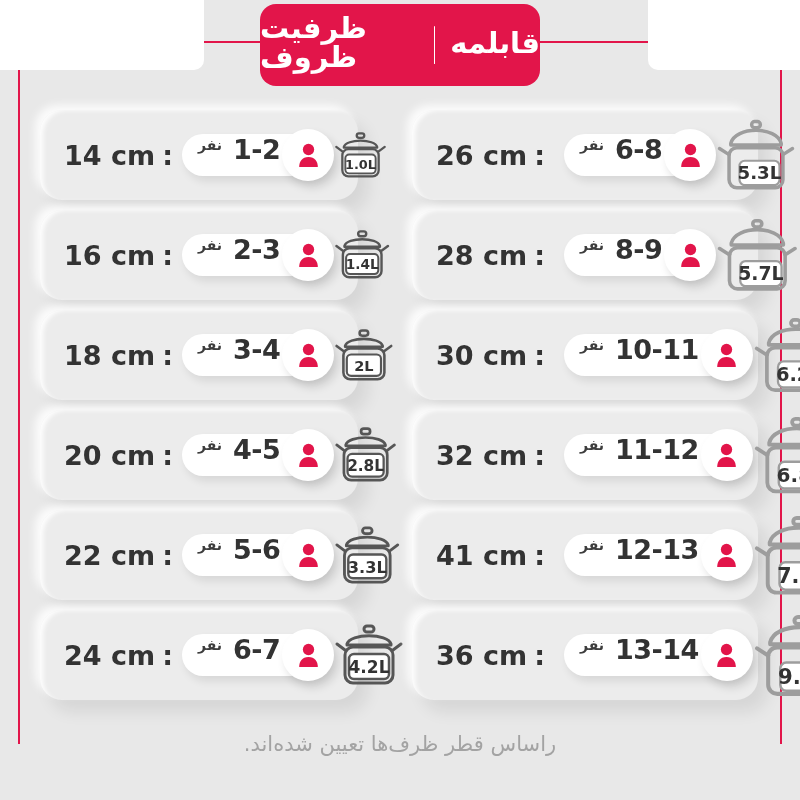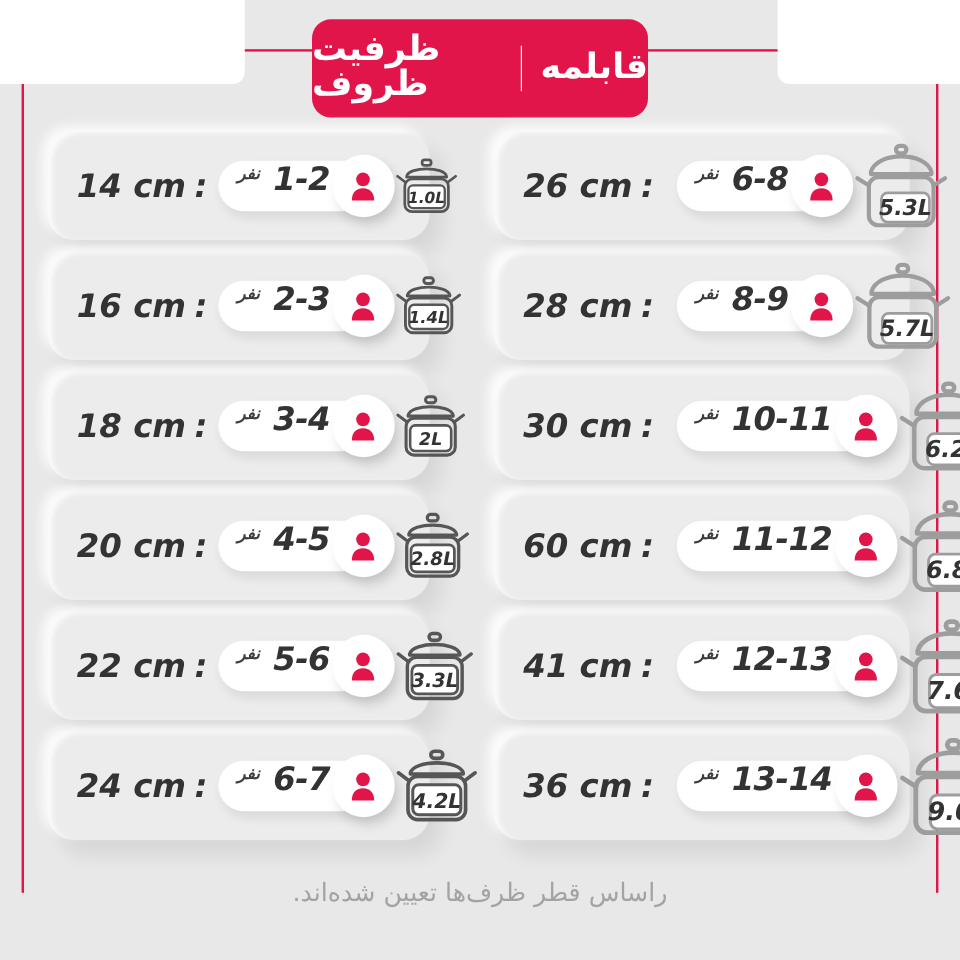--- a/index.html
+++ b/index.html
@@ -11,29 +11,29 @@
   
   .corner{position:absolute;top:0;height:70px;background:#fff;}
   .corner.left{left:0;width:204px;border-bottom-right-radius:10px;}
   .corner.right{left:648px;width:152px;border-bottom-left-radius:10px;}
   .h-line{position:absolute;top:41px;left:204px;width:444px;height:2px;background:var(--accent,#e2154a);z-index:1;}
   .v-line{position:absolute;top:70px;width:2px;height:674px;background:var(--accent,#e2154a);}
   .v-line.left{left:18px;}
   .v-line.right{left:780px;}
   
   .title-box{
-    position:absolute;left:260px;top:16px;width:280px;height:82px;z-index:2;
+    position:absolute;left:260px;top:4px;width:280px;height:82px;z-index:2;
     background:var(--accent,#e2154a);border-radius:16px;
     display:flex;align-items:center;justify-content:center;gap:15px;
     color:#fff;
   }
   .title-part{font-size:29px;font-weight:bold;line-height:1;padding-bottom:4px;}
   .title-divider{width:2px;height:38px;background:#fff;border-radius:1px;}
   
-  .grid{position:absolute;left:40px;top:110px;display:flex;gap:54px;z-index:2;font-style:italic;}
+  .grid{position:absolute;left:40px;top:110px;display:flex;gap:54px;z-index:2;}
   .col{display:flex;flex-direction:column;gap:10px;}
   .col.left{width:318px;}
   .col.right{width:346px;}
   .card{
     height:90px;border-radius:22px;background:var(--card-bg,#ececec);
     box-shadow:10px 12px 16px rgba(0,0,0,.08),-5px -5px 9px rgba(255,255,255,.85),
                inset 5px 2px 5px -2px rgba(255,255,255,.95);
     display:flex;align-items:center;padding:0 12px 0 24px;box-sizing:border-box;
   }
   .size{display:flex;align-items:baseline;gap:7px;font-weight:bold;font-size:27px;color:var(--text-dark,#333);flex:0 0 auto;}
@@ -375,21 +375,21 @@
           <rect x="15" y="33" width="62" height="46" rx="9"></rect>
         </g>
         <rect x="27" y="48" width="46" height="28" rx="6" fill="#fff" stroke="currentColor" stroke-width="2.5"></rect>
         <text x="50" y="69" text-anchor="middle" font-size="21" font-weight="bold">6.2L</text>
       </svg>
     </div>
   </div>
 
   <div class="card">
     <div class="size">
-      <span>60 cm</span>
+      <span>32 cm</span>
           <span>:</span>
     </div>
     <div class="pill-wrap">
       <div class="pill">
         <span class="unit">نفر</span>
         <span class="range">11-12</span>
       </div>
       <div class="person-circle">
         <svg width="29" height="29" viewBox="0 0 24 24" aria-hidden="true">
           <circle cx="12" cy="7" r="4.7" fill="currentColor"></circle>

